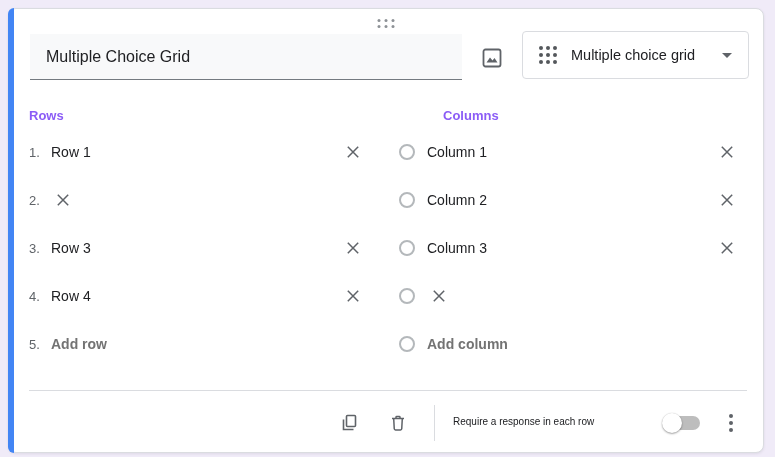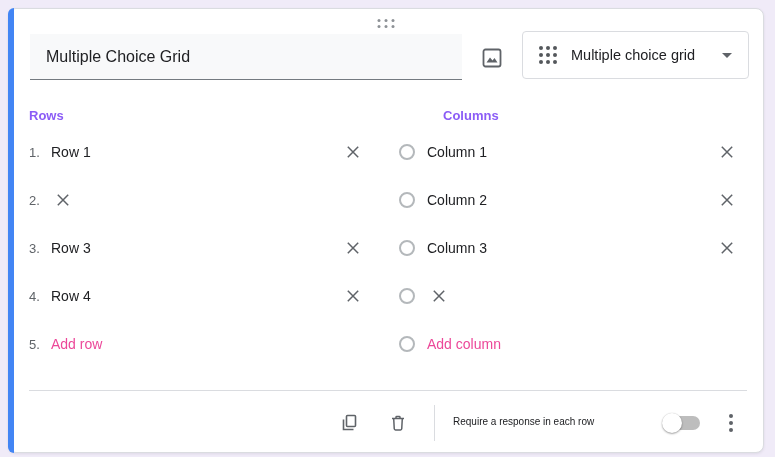--- a/index.html
+++ b/index.html
@@ -60,21 +60,21 @@
   .list { position:absolute; top:119px; }
   .rows-list { left:20px; width:336px; }
   .cols-list { left:390px; width:340px; }
   .list-item { height:48px; display:flex; align-items:center; }
   .num { width:22px; font-size:13px; color:#5f6368; flex:none; }
   .radio {
     width:16px; height:16px; border:2px solid #b4b8bb; border-radius:50%;
     flex:none; margin-right:12px; background:#fff;
   }
   .item-label { font-size:14px; color:#202124; flex:1; }
-  .item-label.placeholder { color:#ec4899; }
+  .item-label.placeholder { color:#737373;font-weight:bold; }
   .close-btn {
     width:24px; height:24px; border:none; background:transparent; cursor:pointer;
     display:flex; align-items:center; justify-content:center; flex:none;
   }
 
   .divider { position:absolute; left:20px; right:16px; top:381px; height:1px; background:#dadce0; }
 
   .icon-btn {
     position:absolute; width:28px; height:28px; border:none; background:transparent;
     cursor:pointer; display:flex; align-items:center; justify-content:center; border-radius:50%;

